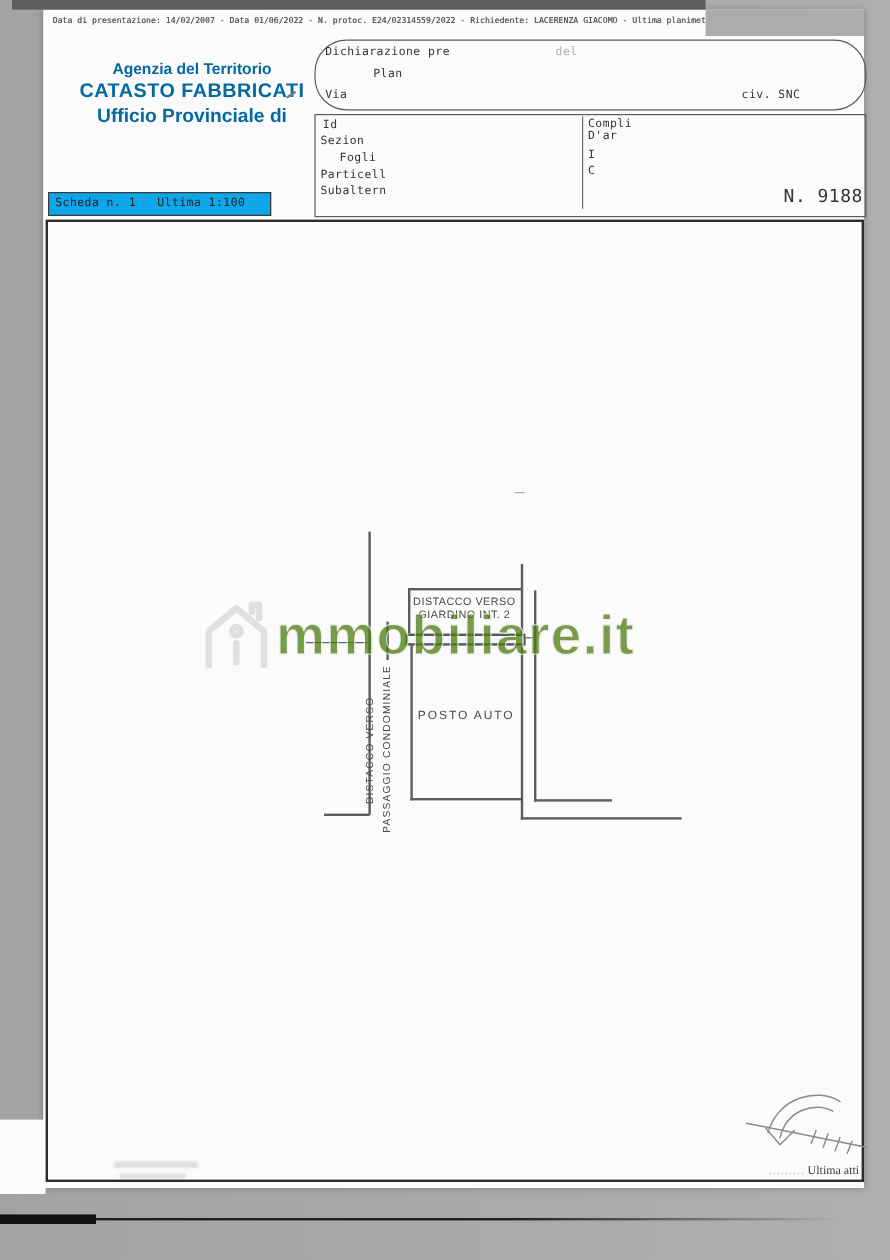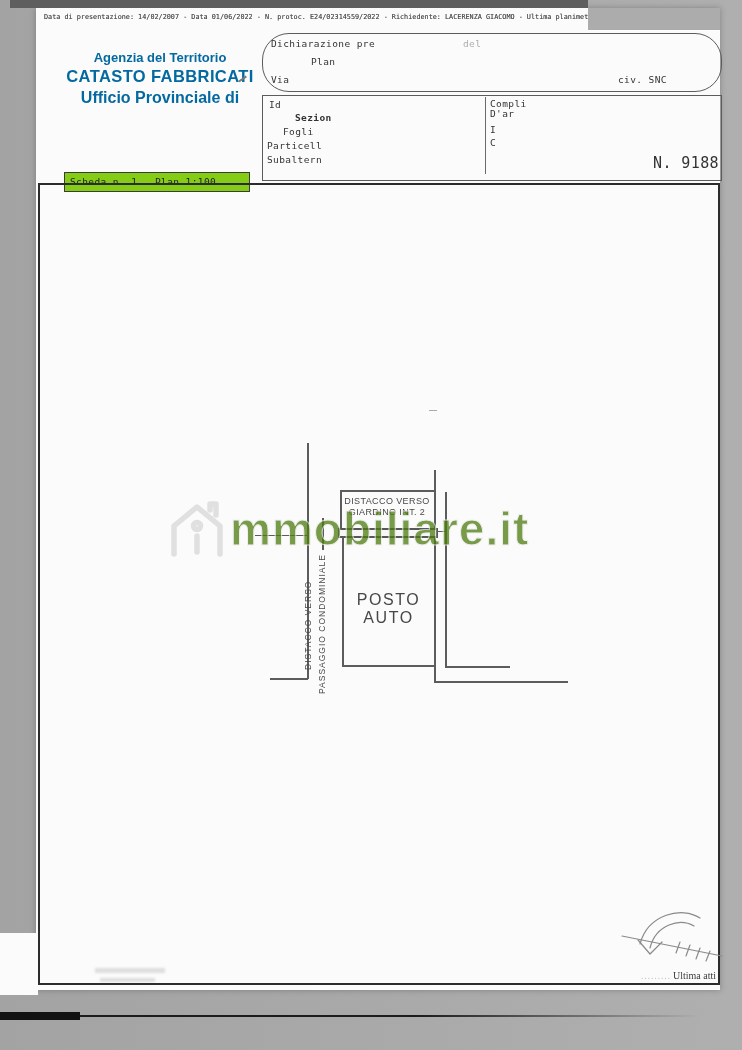--- a/index.html
+++ b/index.html
@@ -33,33 +33,33 @@
   .mono{font-family:"DejaVu Sans Mono",monospace;color:#343434;letter-spacing:.4px;}
   .fbox{position:absolute;border:1px solid #5c5c5c;background:transparent;}
   .box1{left:262px;top:33px;width:458px;height:57px;border-radius:27px;}
   .box2{left:262px;top:95px;width:458px;height:84px;}
   .f{position:absolute;font-size:9.5px;white-space:nowrap;}
   .faint{opacity:.4;}
   .divider{position:absolute;left:485px;top:97px;width:1px;height:77px;background:#6a6a6a;}
   .smudge{position:absolute;background:rgba(125,125,125,.22);filter:blur(1px);}
 
   
-  .scheda{position:absolute;left:64px;top:160px;width:184px;height:18px;
-          border:1px solid #3b3b3b;background:#84cc16;margin-top:12px;}
+  .scheda{position:absolute;left:40px;top:160px;width:184px;height:18px;
+          border:1px solid #3b3b3b;background:#0ea5e9;}
 
   
   .frame{position:absolute;left:38px;top:183px;width:678px;height:798px;
          border:2px solid #2c2c2c;}
   .ln{position:absolute;background:#5c5c5c;}
   .bar{position:absolute;left:338px;top:528px;width:96px;height:6px;
        border:2px solid #575757;background:#f7f7f7;}
 
   .plan-label{position:absolute;color:#474747;font-family:"Liberation Sans",sans-serif;}
   .lbl-posto{left:342px;top:591px;width:93px;text-align:center;
-             font-size:16px;letter-spacing:1.6px;}
+             font-size:10px;letter-spacing:1.6px;}
   .lbl-giard{left:336px;top:496px;width:102px;text-align:center;
              font-size:9px;letter-spacing:.4px;line-height:11px;}
   .vtext{position:absolute;writing-mode:vertical-rl;transform:rotate(180deg);
          display:flex;align-items:center;justify-content:center;
          font-size:8.5px;letter-spacing:1px;color:#474747;white-space:nowrap;}
   .vt1{left:302px;top:548px;height:155px;width:12px;}
   .vt2{left:316px;top:540px;height:168px;width:12px;}
 
   
   .wm{position:absolute;left:164px;top:492px;width:400px;height:74px;opacity:.75;
@@ -102,35 +102,35 @@
     <div class="f mono" style="left:8px;top:4px;">Dichiarazione pre</div>
     <div class="f mono faint" style="left:200px;top:4px;">del</div>
 
     <div class="f mono" style="left:8px;top:22px;margin-left:40px;">Plan</div>
     <div class="f mono" style="left:8px;top:40px;">Via</div>
     <div class="f mono" style="left:355px;top:40px;">civ. SNC</div>
   </div>
 
   <div class="fbox box2">
     <div class="f mono" style="left:6px;top:3px;">Id</div>
-    <div class="f mono" style="left:32px;top:16px;font-weight:bold;">Sezion</div>
+    <div class="f mono" style="left:4px;top:16px;">Sezion</div>
     <div class="f mono" style="left:20px;top:30px;">Fogli</div>
     <div class="f mono" style="left:4px;top:44px;">Particell</div>
     <div class="f mono" style="left:4px;top:58px;">Subaltern</div>
   </div>
   <div class="divider"></div>
   <div class="f mono" style="left:490px;top:98px;">Compli</div>
   <div class="f mono" style="left:490px;top:108px;">D'ar</div>
   <div class="f mono" style="left:490px;top:124px;">I</div>
   <div class="f mono" style="left:490px;top:137px;">C</div>
   <div class="f mono" style="left:653px;top:154px;font-size:15px;">N. 9188</div>
 
   <div class="scheda">
     <div class="f mono" style="left:5px;top:3px;color:#222;">Scheda n. 1</div>
-    <div class="f mono" style="left:90px;top:3px;color:#222;">Plan 1:100</div>
+    <div class="f mono" style="left:90px;top:3px;color:#222;">Ultima 1:100</div>
   </div>
 
   <div class="frame"></div>
 
   <div class="ln" style="left:307px;top:443px;width:1.5px;height:236px;"></div>
   <div class="ln" style="left:270px;top:678px;width:38px;height:1.5px;"></div>
   <div class="ln" style="left:255px;top:535px;width:52px;height:1px;"></div>
   <div class="ln" style="left:322px;top:518px;width:1.5px;height:32px;"></div>
   <div class="ln" style="left:340px;top:490px;width:95px;height:1.5px;"></div>
   <div class="ln" style="left:340px;top:490px;width:1.5px;height:38px;"></div>

